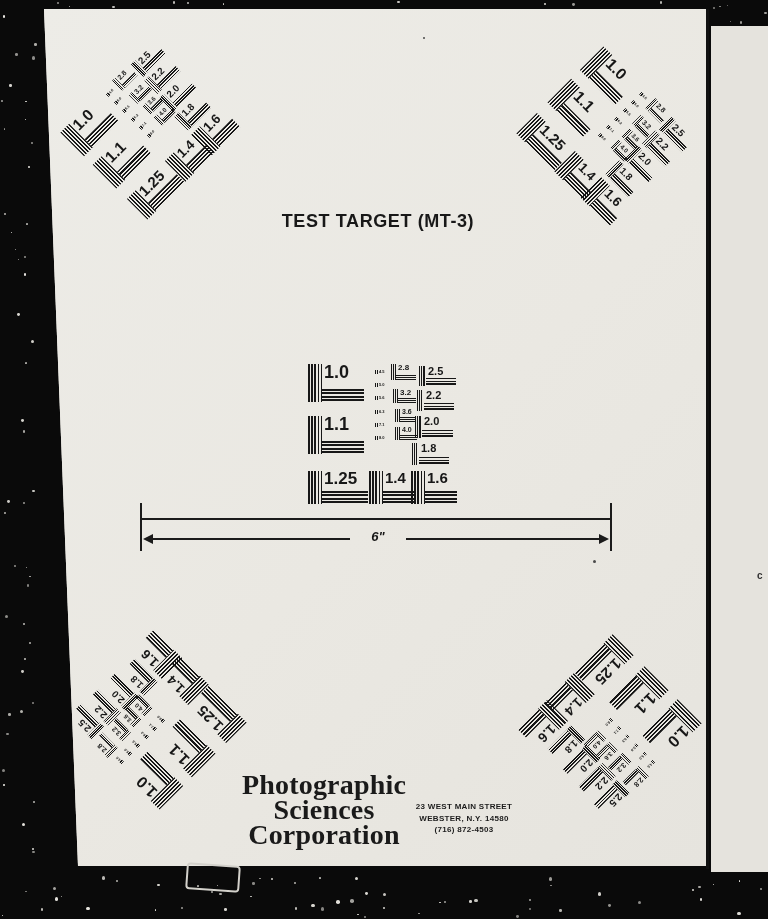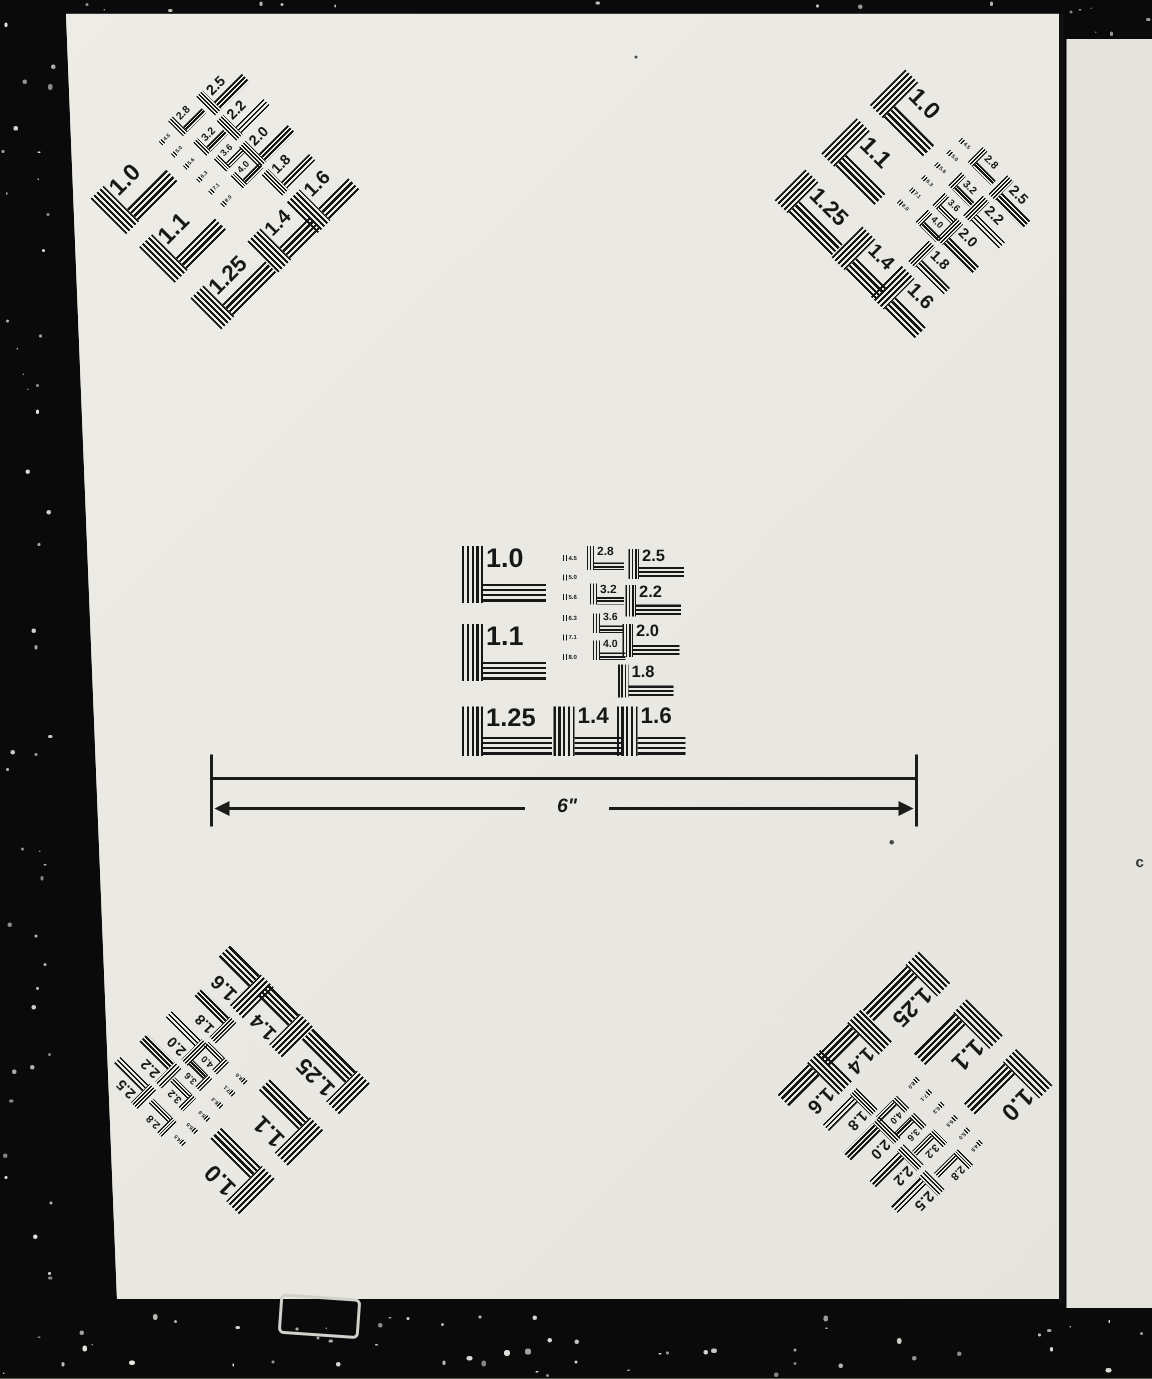--- a/index.html
+++ b/index.html
@@ -64,34 +64,45 @@
 </head>
 <body>
 
 <div id="film">
 
   <div id="main-page"></div>
   <div id="page-gap-line"></div>
   <div id="second-page"></div>
 
   <div class="title-block">
+    <div class="title-line">TEST TARGET (MT-3)</div>
   </div>
 
   <div class="scalebar">
     <div class="sb-line"></div>
     <div class="sb-tick" style="left:140px"></div>
     <div class="sb-tick" style="left:610px"></div>
     <div class="sb-arrow-seg" style="left:150px;width:200px"></div>
     <div class="sb-arrow-seg" style="left:406px;width:200px"></div>
     <div class="sb-head" style="left:143px;border-right:10px solid #1b1b1b"></div>
     <div class="sb-head" style="left:599px;border-left:10px solid #1b1b1b"></div>
     <div class="sb-label">6"</div>
   </div>
 
-
+  <div class="logo-block">
+    <div class="logo-line">Photographic</div>
+    <div class="logo-line">Sciences</div>
+    <div class="logo-line">Corporation</div>
+  </div>
+
+  <div class="address-block">
+    <div class="address-line">23 WEST MAIN STREET</div>
+    <div class="address-line">WEBSTER, N.Y. 14580</div>
+    <div class="address-line">(716) 872-4503</div>
+  </div>
 
   <div class="margin-note">c</div>
   <div class="page-dot" style="left:593px;top:560px"></div>
   <div class="page-dot" style="left:423px;top:37px;width:2px;height:2px"></div>
   <div class="clip-mark"></div>
 
 <div class="cluster" style="left: 307px; top: 364px; transform: rotate(0deg) scale(1);">
       <div class="patch" style="left: 1px; top: 0px; width: 56px; height: 38px;">
         <div class="vbars vb-b"></div>
         <div class="pright">

